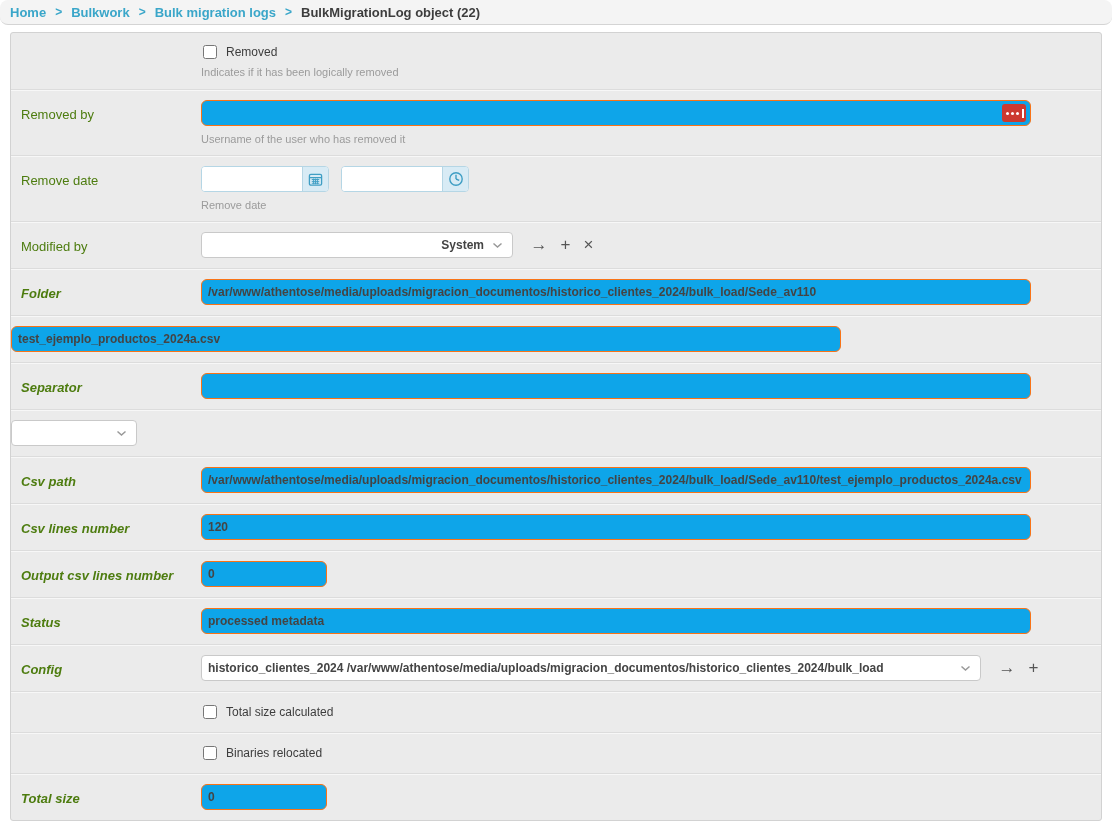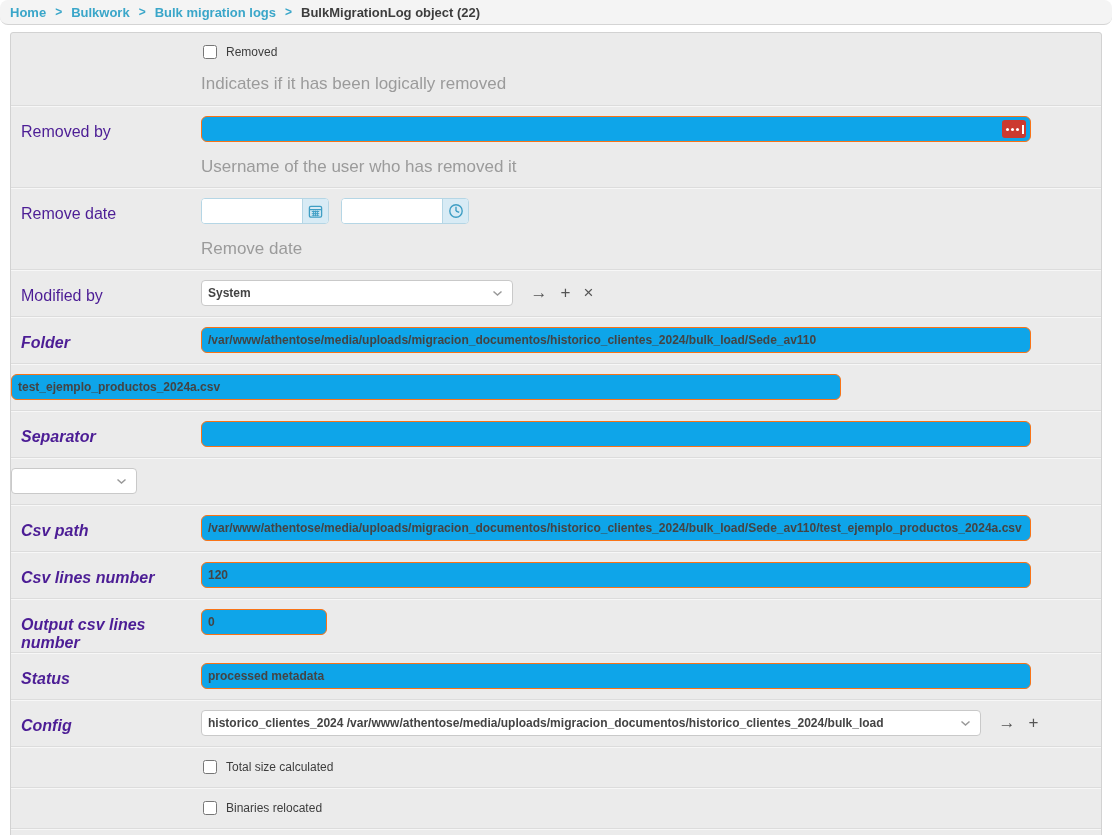--- a/index.html
+++ b/index.html
@@ -30,25 +30,25 @@
     background: #ebebeb;
     border: 1px solid #d2d2d2;
     border-radius: 3px;
     overflow: hidden;
   }
   .frow { display: flex; }
   .frow + .frow { border-top: 1px solid #dcdcdc; box-shadow: inset 0 1px 0 #f7f7f7; }
   .flabel {
     width: 190px; flex-shrink: 0;
     padding: 17px 10px 0 10px;
-    font-size: 16px; color: #4c1d95;
+    font-size: 13px; color: #4d7c0f;
   }
   .flabel.req { font-weight: bold; font-style: italic; }
   .ffield { flex: 1; padding: 10px 5px 10px 0; }
-  .help { margin: 15px 0 0 0; font-size: 17px; color: #9b9b9b; }
+  .help { margin: 7px 0 0 0; font-size: 11px; color: #9b9b9b; }
 
   
   input.txt {
     height: 26px;
     border: 1px solid #f97316; border-radius: 6px;
     background: #0ea5e9;
     font-family: "Liberation Sans", sans-serif;
     font-size: 12px; font-weight: bold; color: #444;
     padding: 0 6px;
     outline: none;
@@ -62,21 +62,21 @@
     height: 26px;
     border: 1px solid #c9c9c9; border-radius: 4px;
     background: #fff;
     font-size: 12px; font-weight: bold; color: #444;
     padding: 0 9px 0 6px;
     cursor: pointer;
     vertical-align: middle;
   }
   .fakeselect .sel-text { overflow: hidden; white-space: nowrap; }
   .fakeselect svg { flex-shrink: 0; margin-left: 8px; }
-  .w-mid    { width: 312px; }
+  .w-mid    { width: 312px; justify-content: flex-end; }
   .w-config { width: 780px; }
 
   
   .tools { display: inline-flex; align-items: center; height: 26px; vertical-align: middle; }
   .tool-icon {
     font-size: 17px; line-height: 26px; color: #555;
     margin-left: 13px; cursor: pointer; font-weight: normal;
   }
 
   

